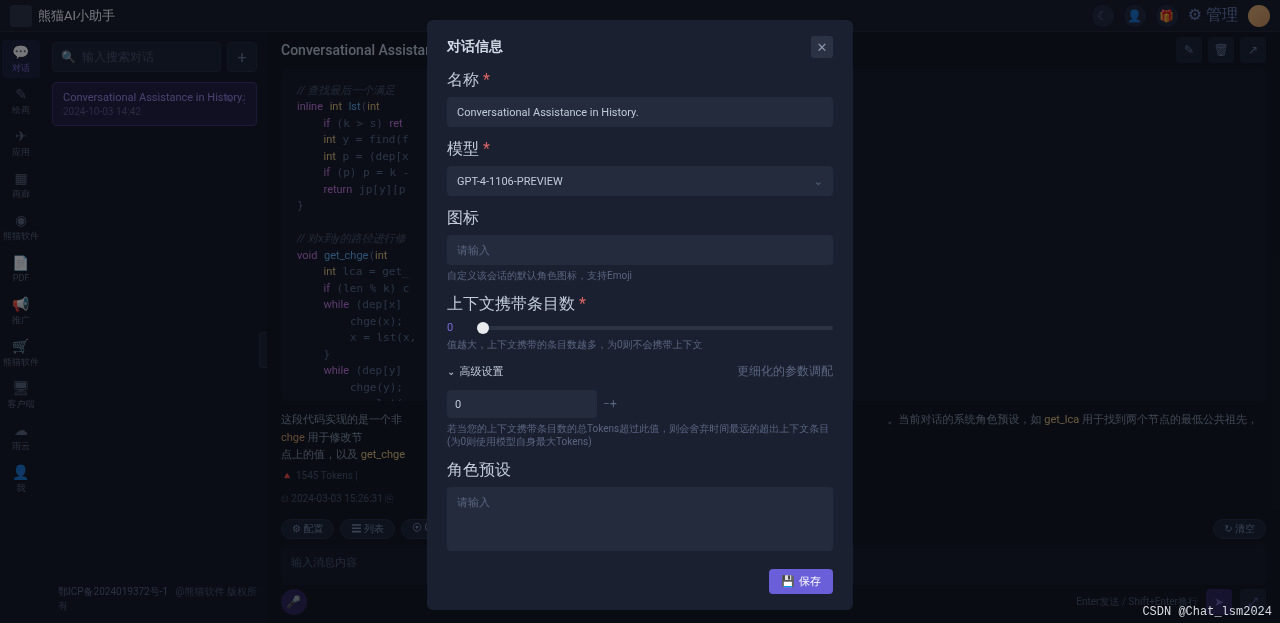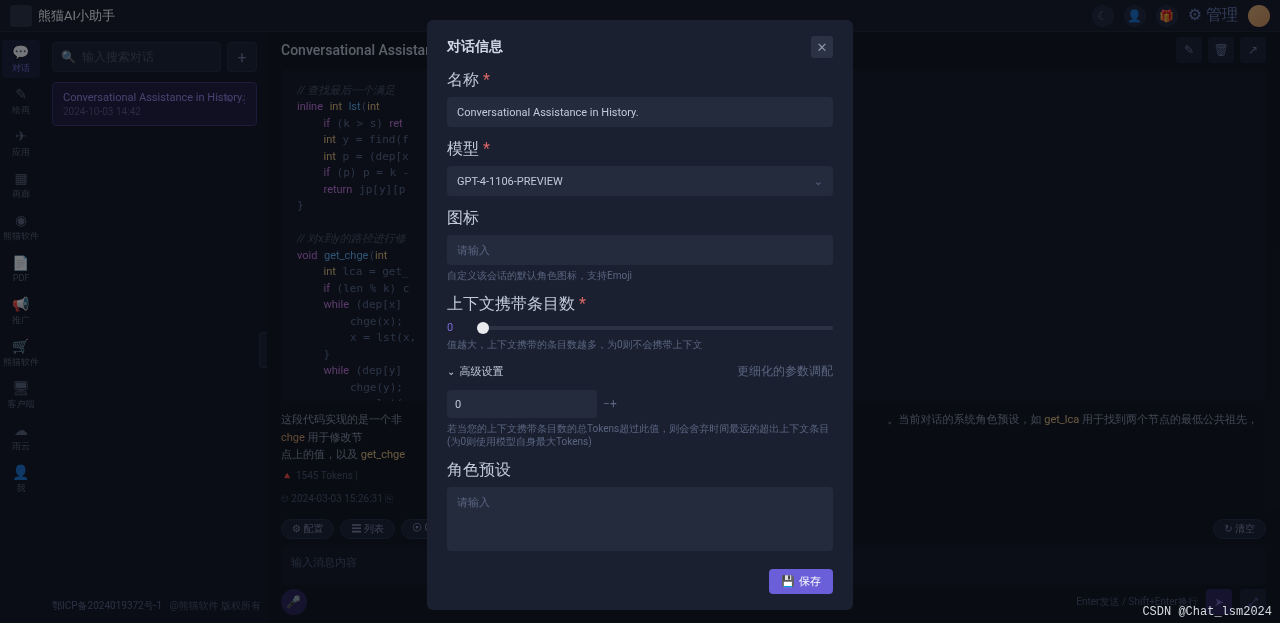--- a/index.html
+++ b/index.html
@@ -19,21 +19,21 @@
 .sidebar{width:225px;background:#11151e;padding:10px;position:relative}
 .search-row{display:flex;gap:6px;margin-bottom:10px}
 .search{flex:1;height:30px;background:#1a1f2e;border:1px solid #242b3d;border-radius:4px;display:flex;align-items:center;padding:0 8px;color:#4a5468}
 .search .ic{margin-right:6px}
 .addbtn{width:30px;height:30px;background:#1a1f2e;border:1px solid #242b3d;border-radius:4px;display:flex;align-items:center;justify-content:center;color:#6b7a99;cursor:pointer;font-size:16px}
 .conv-item{background:#1e1b3a;border:1px solid #3a2f6a;border-radius:4px;padding:8px 10px;position:relative}
 .conv-item .name{color:#9d88e8;font-size:11px}
 .conv-item .date{color:#5a5580;font-size:10px;margin-top:2px}
 .conv-item .actions{position:absolute;right:6px;top:10px;display:flex;gap:6px;color:#6b5fb0;font-size:11px}
 .collapse{position:absolute;right:-10px;top:300px;width:18px;height:36px;background:#1a2030;border-radius:3px;display:flex;align-items:center;justify-content:center;color:#4a5570;cursor:pointer;border:1px solid #252d40}
-.footer{position:absolute;bottom:10px;left:10px;font-size:10px;color:#4a5570}
+.footer{position:absolute;bottom:10px;left:16px;font-size:10px;color:#4a5570}
 .footer a{color:#5a6485;text-decoration:none}
 .main{flex:1;background:#0f1419;display:flex;flex-direction:column;position:relative}
 .main-header{height:44px;display:flex;align-items:center;padding:0 14px;color:#c0cad8;font-size:14px;font-weight:500}
 .main-header .right{margin-left:auto;display:flex;gap:6px}
 .main-header .right .btn{width:26px;height:26px;background:#1a2030;border-radius:4px;display:flex;align-items:center;justify-content:center;color:#6b7a99;cursor:pointer;font-size:12px}
 .code-block{margin:0 14px 10px;background:#131822;border-radius:6px;padding:14px 16px;font-family:Consolas,Monaco,monospace;font-size:11px;line-height:1.5;color:#5a6b8a;white-space:pre;overflow:hidden}
 .code-block .cm{color:#4a5568;font-style:italic}
 .code-block .kw{color:#c678dd}
 .code-block .fn{color:#61afef}
 .code-block .ty{color:#e5c07b}

